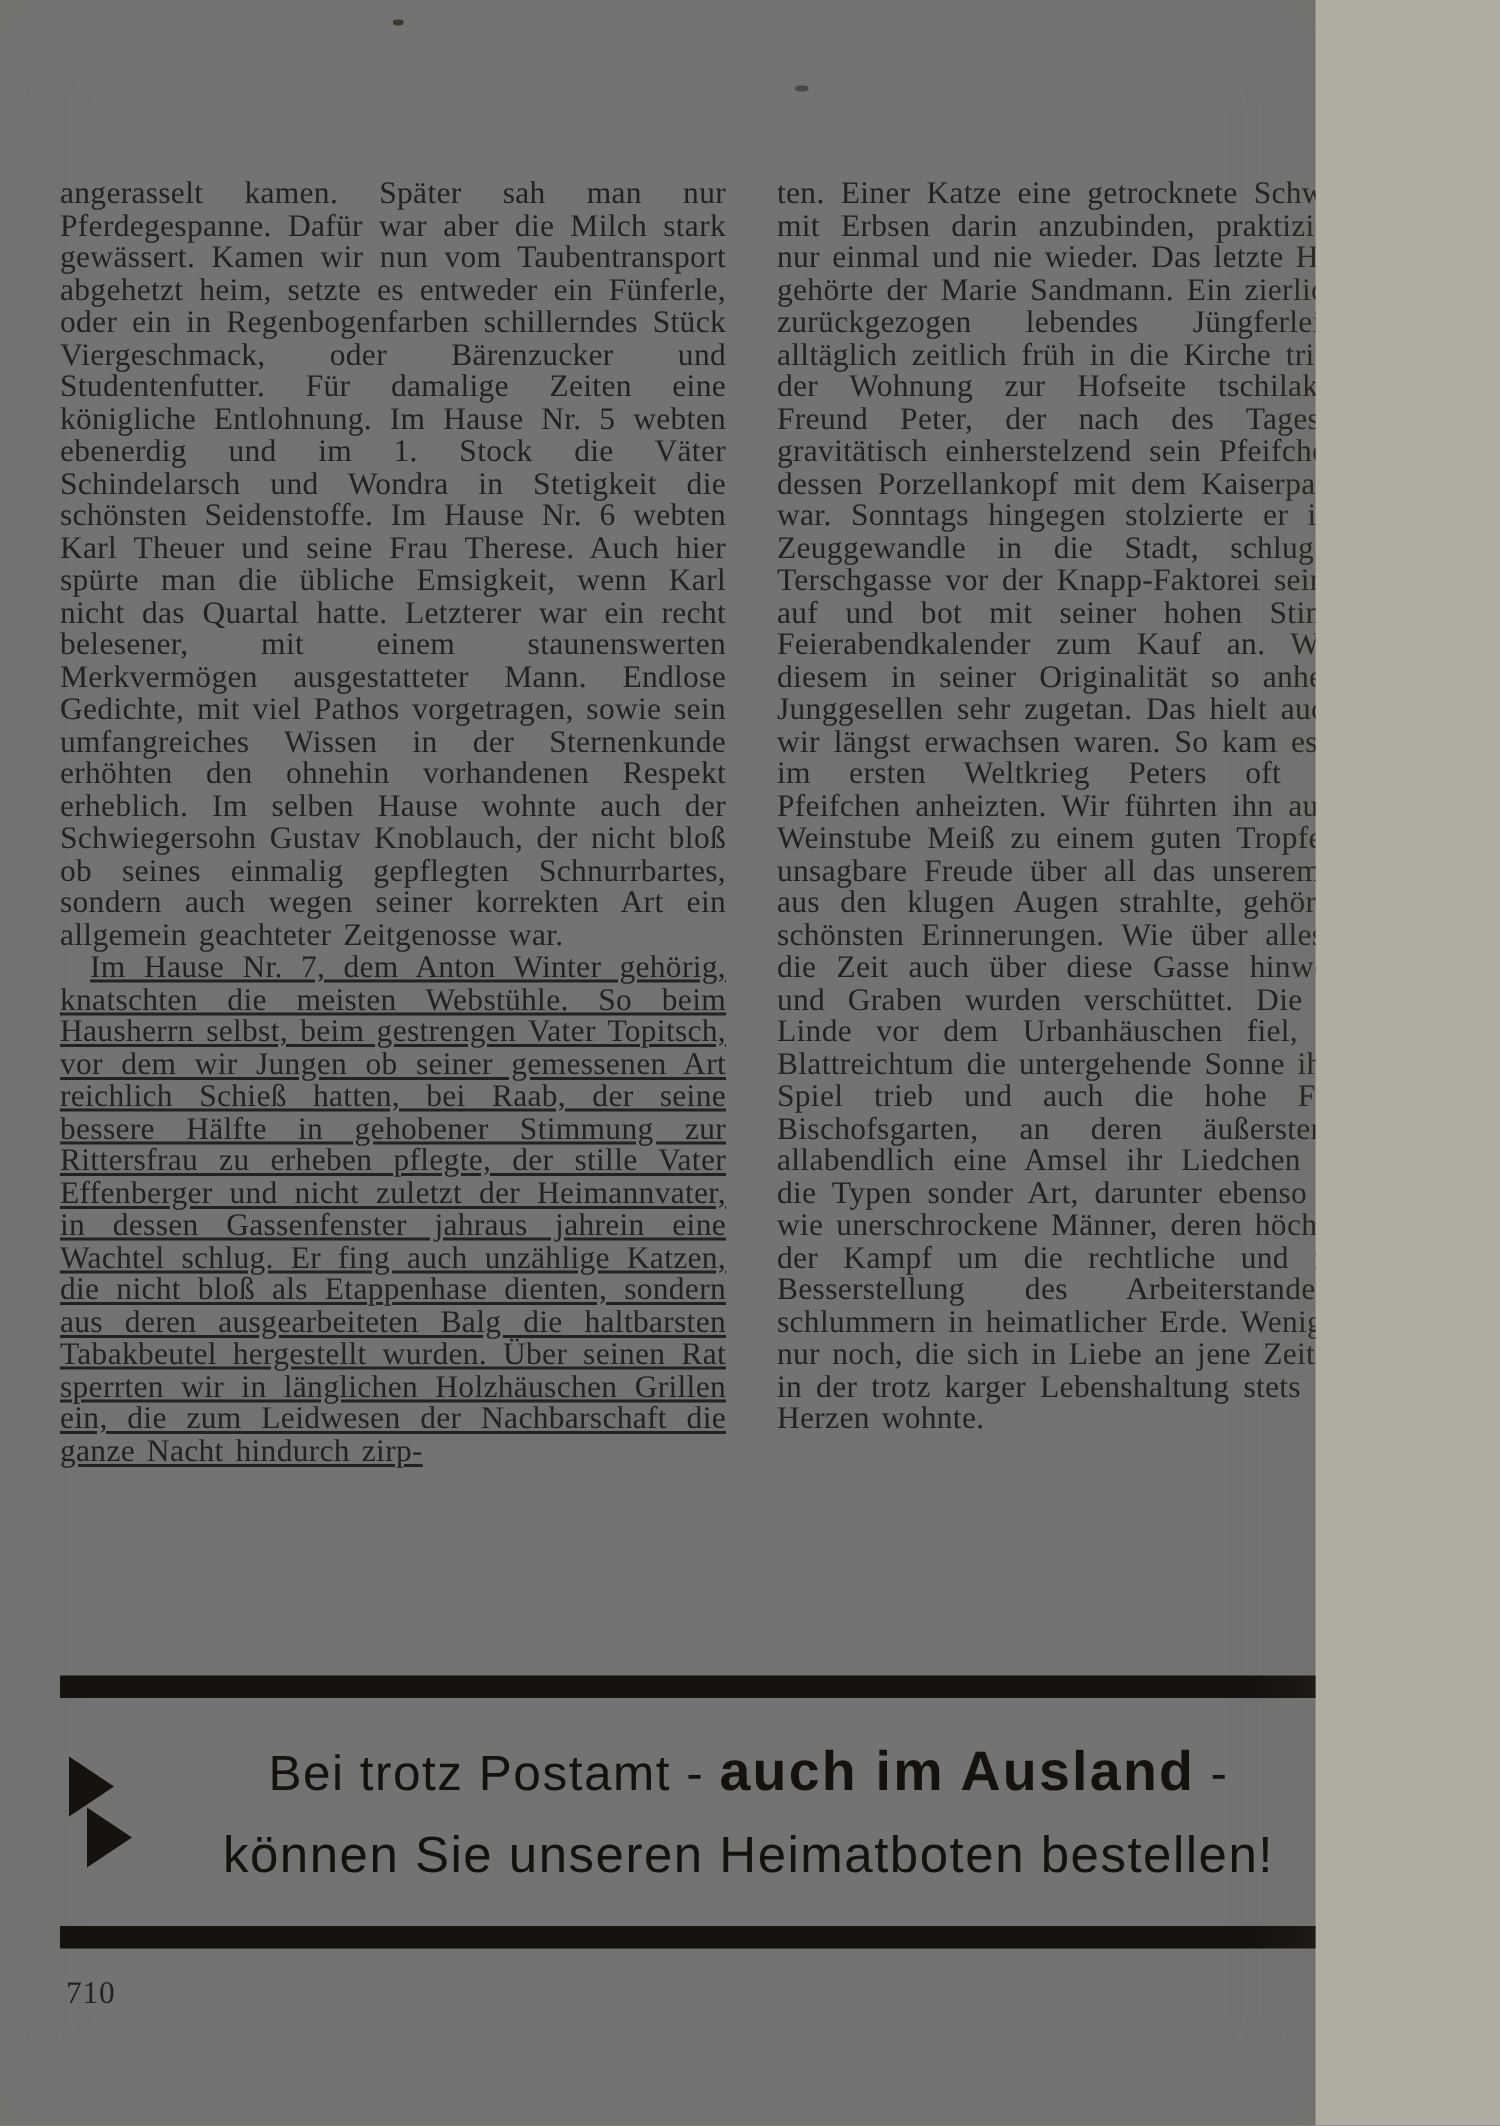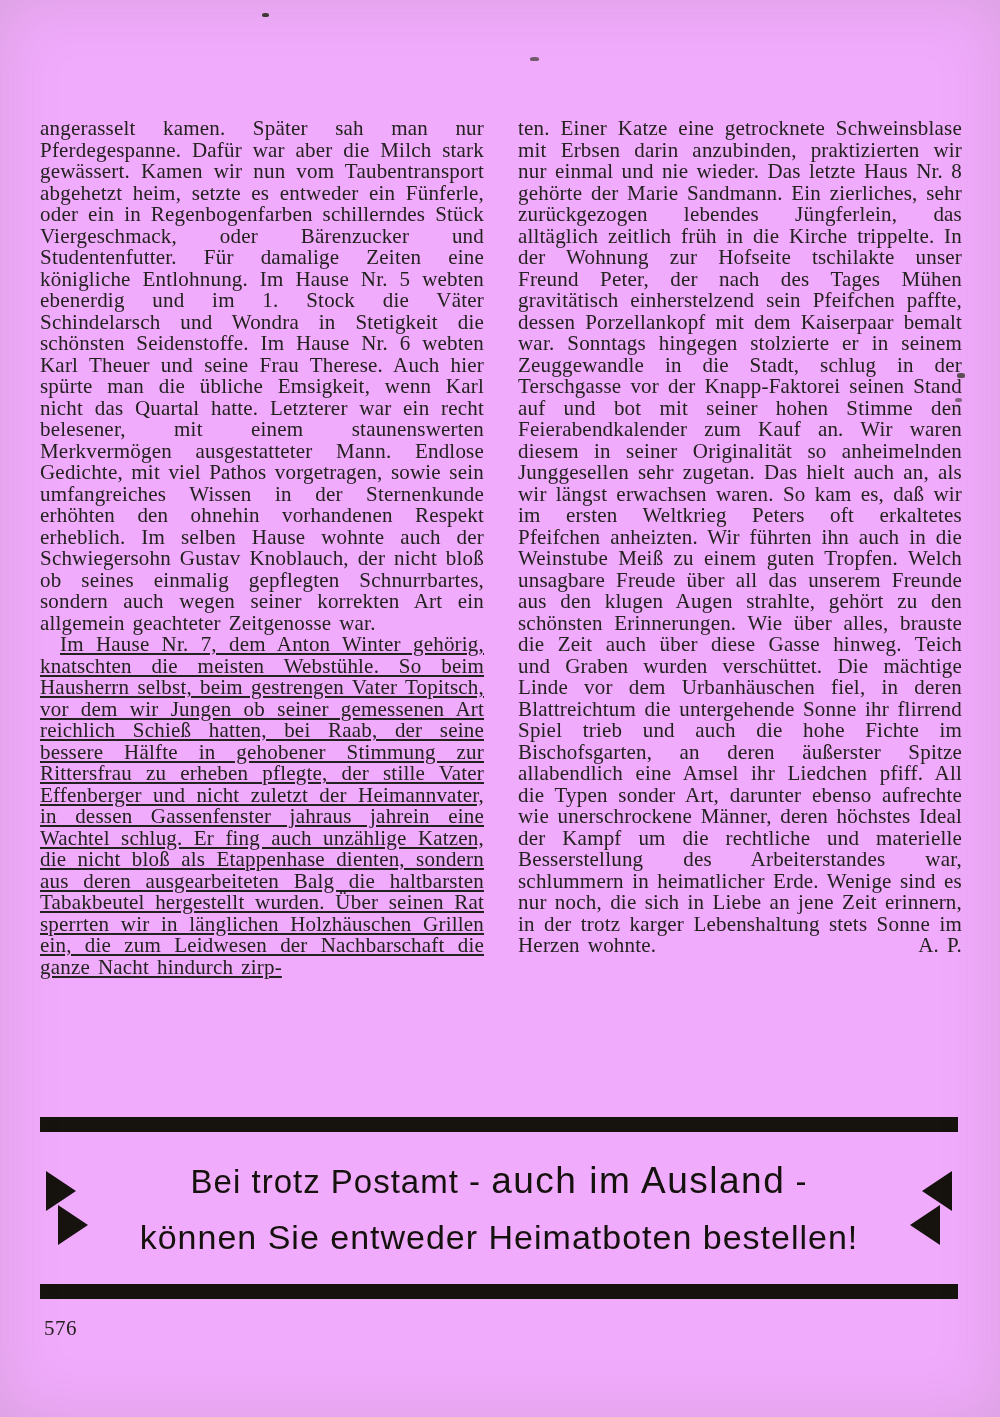--- a/index.html
+++ b/index.html
@@ -6,23 +6,23 @@
 
   body {
     width: 1000px;
     height: 1417px;
     font-family: "Liberation Serif", serif;
     background: #b0aca2;
   }
 
   .page {
     position: relative;
-    width: 1000px;
+    width: 877px;
     height: 1417px;
-    background: #f0abfc;
+    background: #737373;
     overflow: hidden;
     color: #242220;
   }
 
   
   .page::after {
     content: "";
     position: absolute;
     inset: 0;
     pointer-events: none;
@@ -86,21 +86,21 @@
     font-family: "Liberation Sans", sans-serif;
     color: #15120e;
   }
 
   .banner-line1 {
     font-size: 33px;
     letter-spacing: 1px;
   }
 
   .banner-line1 strong {
-    font-weight: 400;
+    font-weight: 700;
     font-size: 37px;
     letter-spacing: 1.5px;
   }
 
   .banner-line2 {
     font-size: 34px;
     letter-spacing: 1px;
     margin-top: 16px;
   }
 
@@ -167,25 +167,25 @@
 
   <div class="banner">
     <div class="bar"></div>
     <div class="banner-body">
       <div class="arrow-stack left">
         <div class="tri"></div>
         <div class="tri"></div>
       </div>
       <div class="banner-text">
         <div class="banner-line1"><span>Bei trotz Postamt - </span><strong>auch im Ausland</strong><span> -</span></div>
-        <div class="banner-line2">können Sie entweder Heimatboten bestellen!</div>
+        <div class="banner-line2">können Sie unseren Heimatboten bestellen!</div>
       </div>
       <div class="arrow-stack right">
         <div class="tri"></div>
         <div class="tri"></div>
       </div>
     </div>
     <div class="bar"></div>
   </div>
 
-  <div class="page-number">576</div>
+  <div class="page-number">710</div>
 
 </div>
 
 </body></html>

